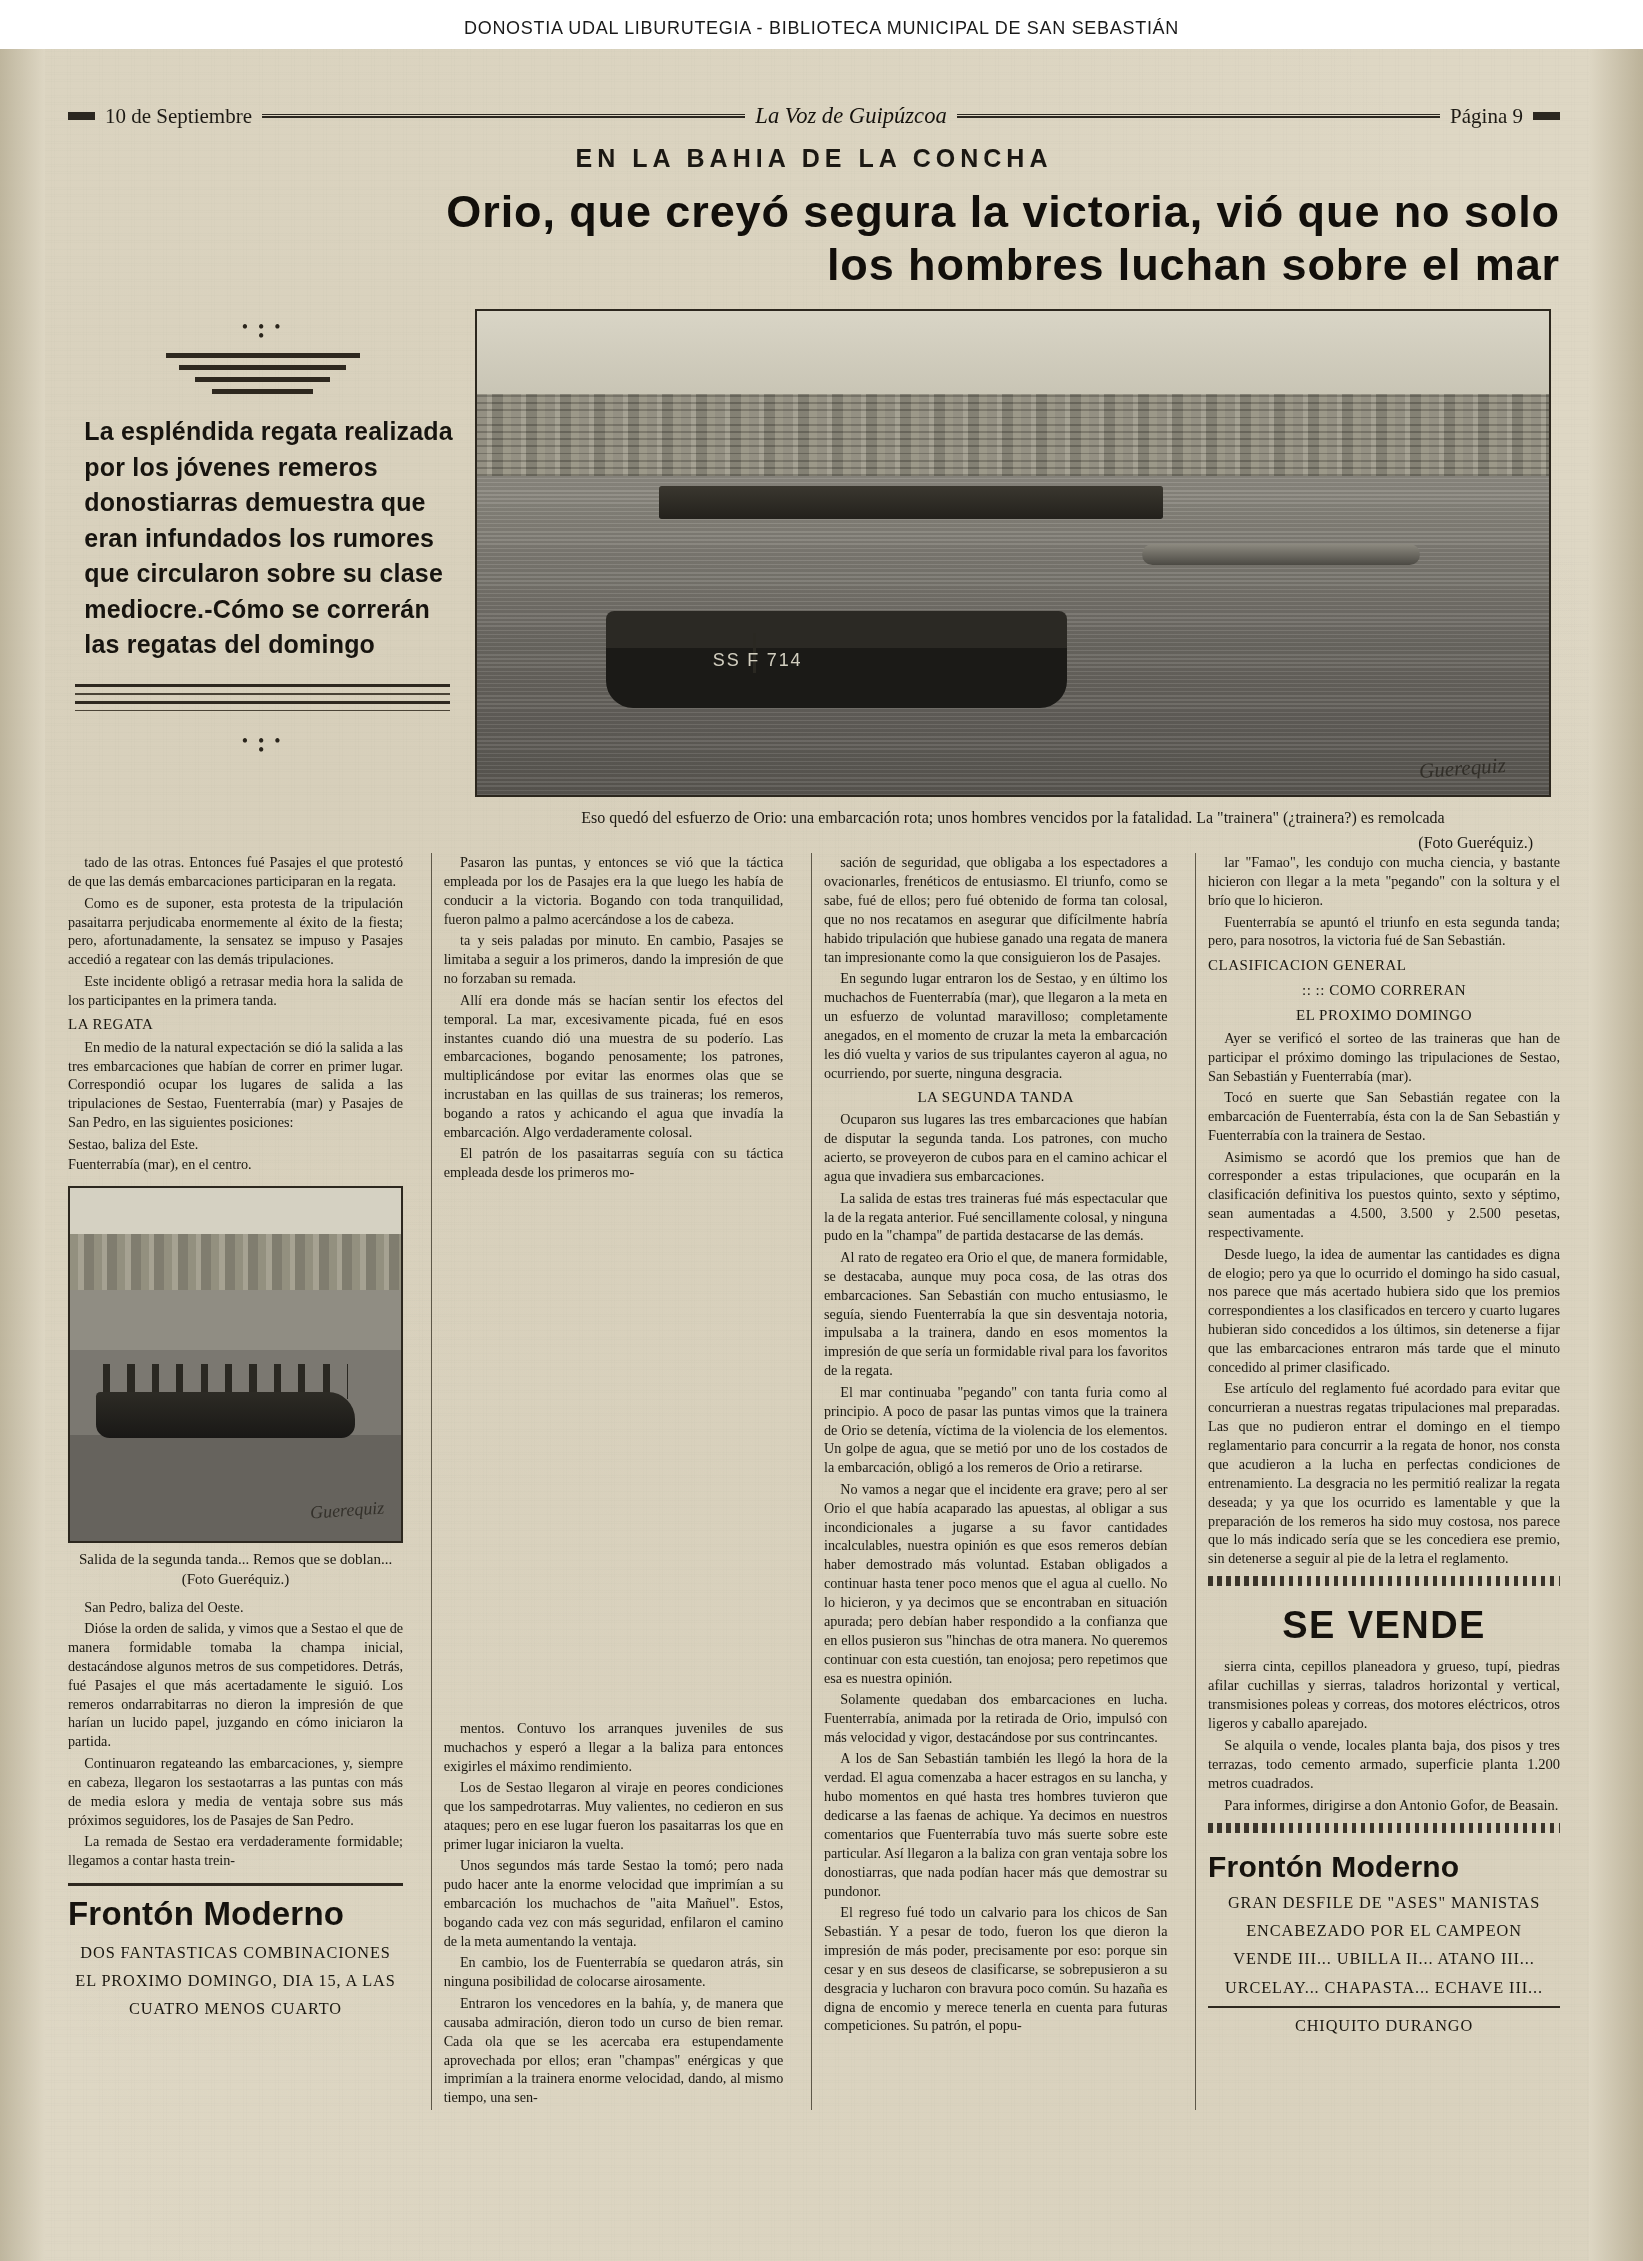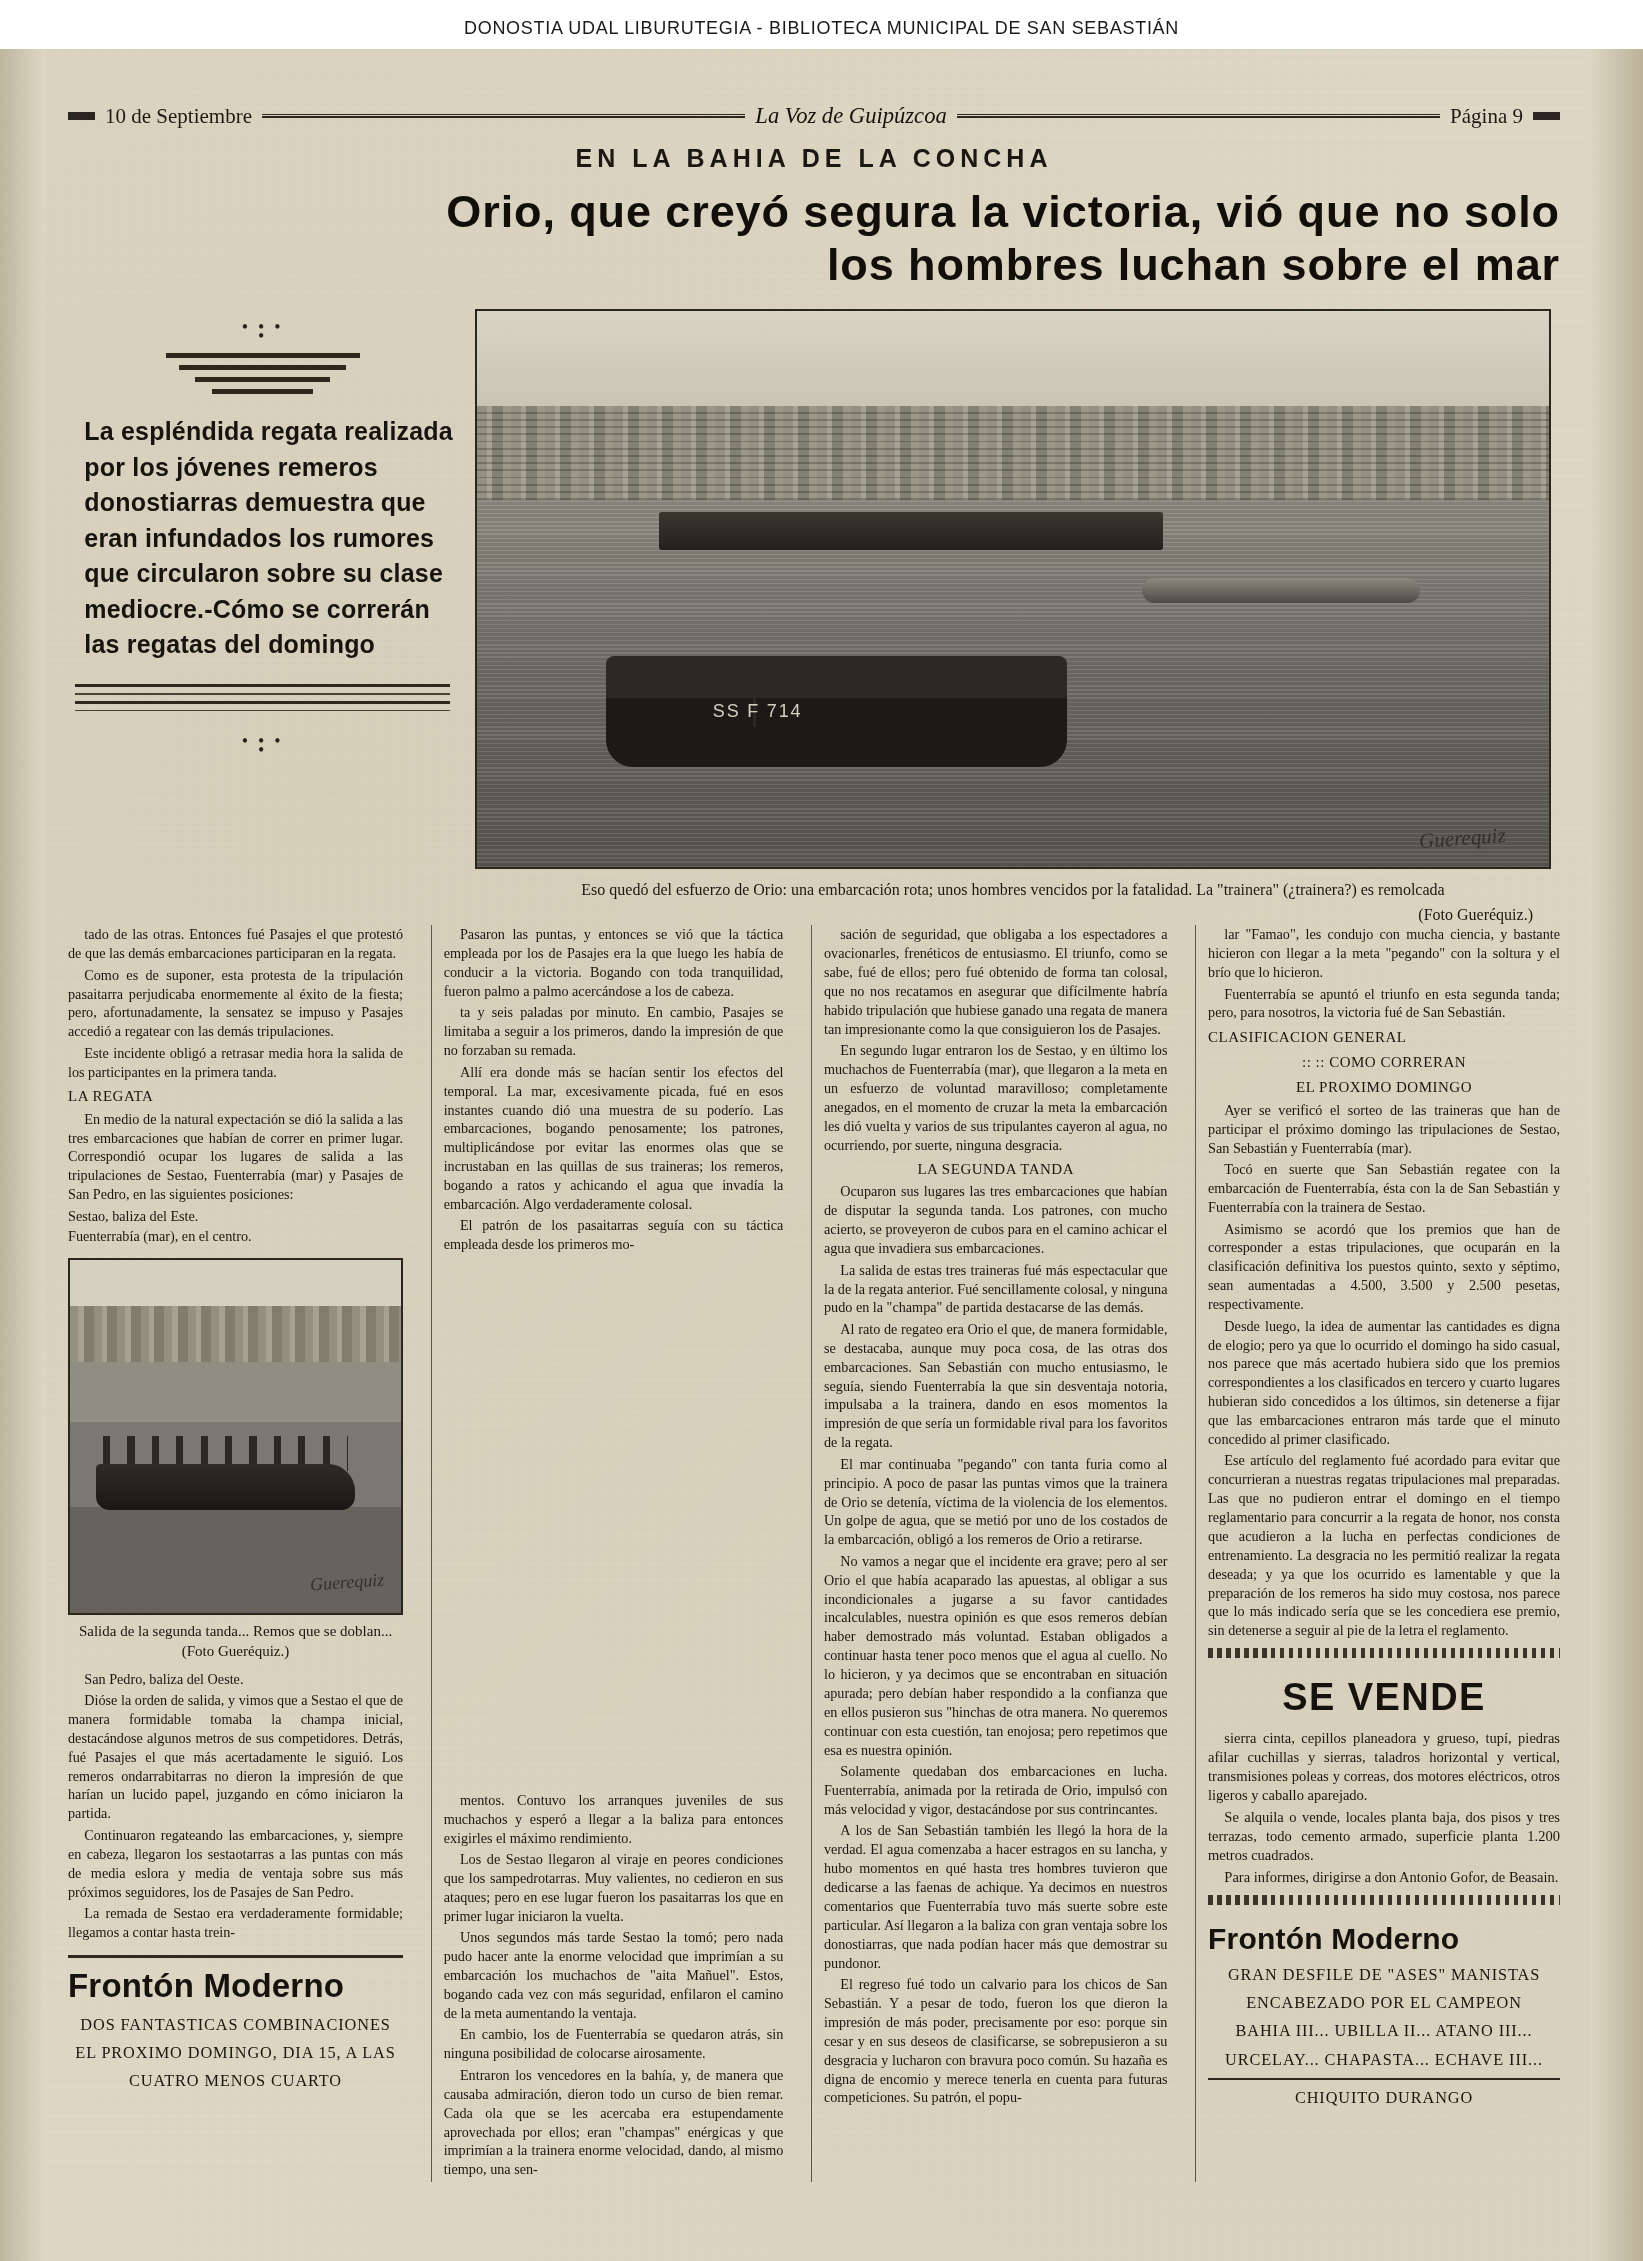--- a/index.html
+++ b/index.html
@@ -51,21 +51,21 @@
   .stairs div{height:5px;background:#2e281f;margin:0 0 7.2px 0;}
   .blurb{font-family:"Liberation Sans",sans-serif;font-weight:700;font-size:25px;
      line-height:1.42;color:#17140f;letter-spacing:0.2px;margin:20px 0 0 16.3px;}
   .hr-stack{margin:21px 7.2px 0 7.2px;}
   .hr-stack i{display:block;height:3.2px;background:#2e281f;margin-bottom:5.9px;}
   .hr-stack i.thin{height:1.8px;background:#4a4336;}
   .orn-dots2{margin-top:26px;}
 
   .hero-right{width:1076px;}
   .photo-frame{border:2.3px solid #2c271e;background:#8e8770;padding:0;}
-  .photo1{height:556px;position:relative;overflow:hidden;
+  .photo1{height:484px;position:relative;overflow:hidden;
      background:
        linear-gradient(180deg,#cfcbbc 0%,#b9b5a6 18%,#9a978c 22%,#8d8a80 33%,#a5a299 42%,#807d74 52%,#6e6b63 64%,#5f5c56 78%,#565350 100%);}
   .sky{position:absolute;left:0;top:0;width:100%;height:20%;
       background:linear-gradient(180deg,#d9d5c6,#c6c2b2);}
   .townrow{position:absolute;left:0;top:17%;width:100%;height:17%;
       background:repeating-linear-gradient(90deg,#8e8a7c 0 10px,#a19d8e 10px 15.4px,#7d7a6d 15.4px 26px,#979383 26px 34px);}
   .townrow:after{content:"";position:absolute;inset:0;
       background:repeating-linear-gradient(0deg,rgba(0,0,0,.18) 0 1.8px,rgba(255,255,255,.05) 1.8px 7.2px);}
   .water{position:absolute;left:0;top:34%;width:100%;height:66%;
       background:linear-gradient(180deg,#8f8c83,#6b6862 55%,#5a5752);}
@@ -295,21 +295,21 @@
               <p>Se alquila o vende, locales planta baja, dos pisos y tres terrazas, todo cemento armado, superficie planta 1.200 metros cuadrados.</p>
               <p>Para informes, dirigirse a don Antonio Gofor, de Beasain.</p>
             </div>
           </div>
 
           <div class="wave-rule"></div>
           <div class="adbox">
             <div class="ad-title small">Frontón Moderno</div>
             <div class="ad-line">GRAN DESFILE DE "ASES" MANISTAS</div>
             <div class="ad-line">ENCABEZADO POR EL CAMPEON</div>
-            <div class="ad-line">BAHIA III... UBILLA II... ATANO III...</div>
+            <div class="ad-line">VENDE III... UBILLA II... ATANO III...</div>
             <div class="ad-line">URCELAY... CHAPASTA... ECHAVE III...</div>
             <div class="ad-rule"></div>
             <div class="ad-line">CHIQUITO DURANGO</div>
           </div>
         </div>
 
       </div>
     </div>
   </div>
 </div>

